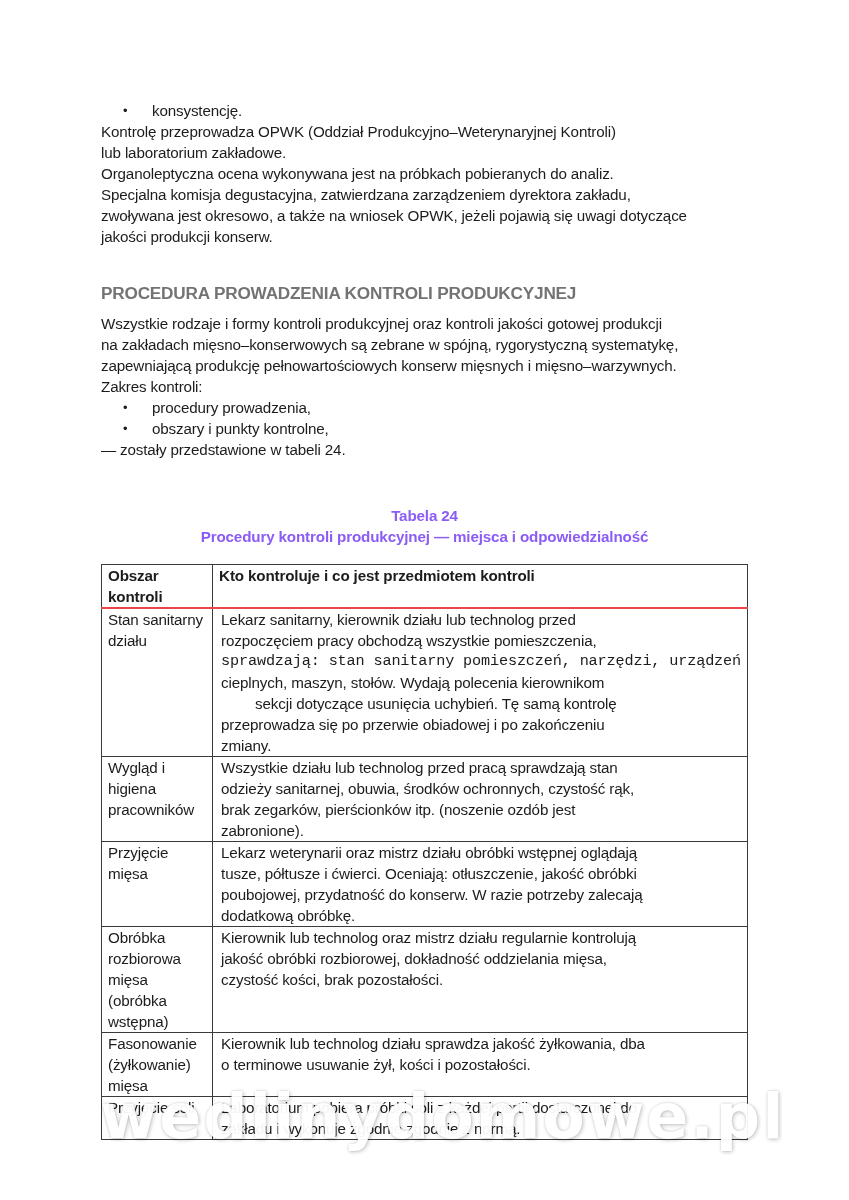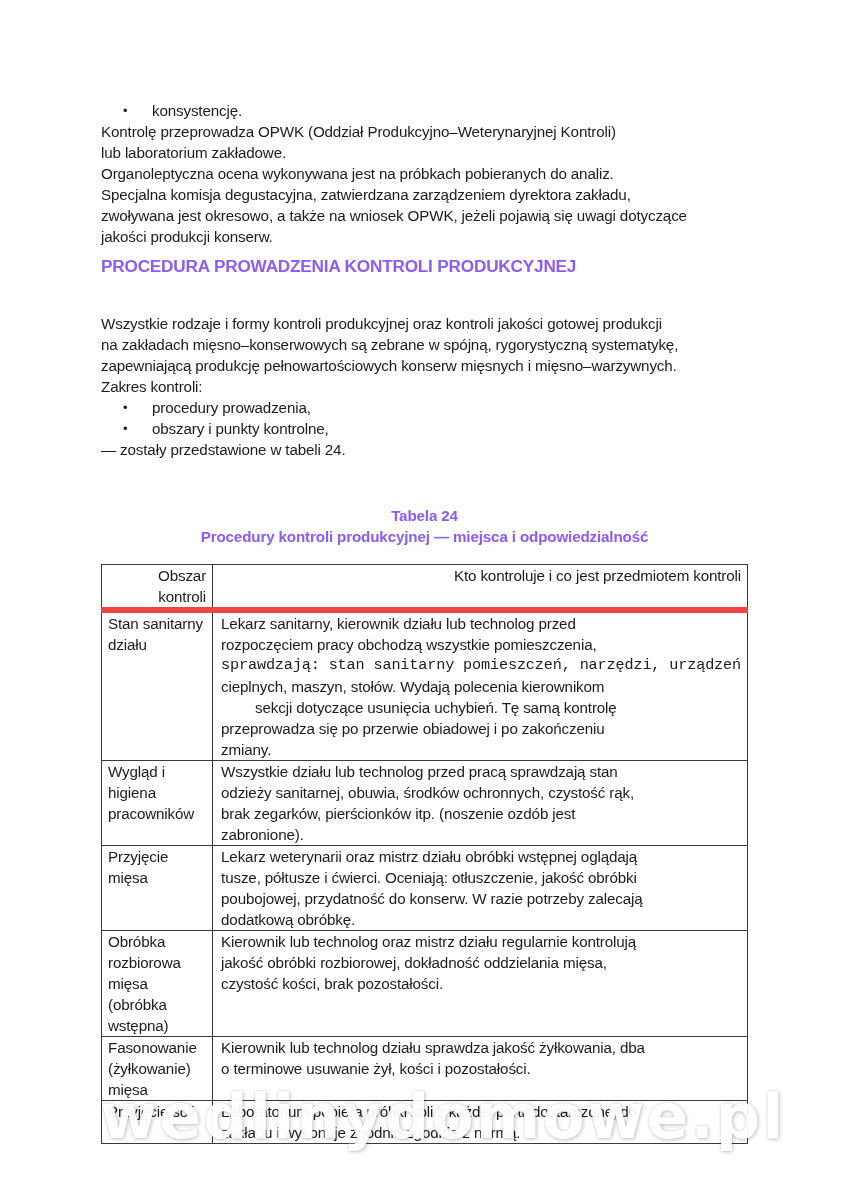--- a/index.html
+++ b/index.html
@@ -5,31 +5,31 @@
   html, body { margin: 0; padding: 0; }
   body {
     width: 849px; height: 1200px; background: #ffffff; position: relative; overflow: hidden;
     font-family: "Liberation Sans", sans-serif; color: #1c1c1c;
   }
   .page { position: absolute; left: 101px; top: 0; width: 660px; }
   .line { font-size: 15.2px; line-height: 21px; white-space: nowrap; letter-spacing: -0.15px; }
   .bullet { position: relative; padding-left: 51px; }
   .bullet::before { content: "•"; position: absolute; left: 22px; top: 0; font-size: 13px; }
   .heading {
-    position: absolute; left: 101px; top: 256px; font-weight: bold; font-size: 17.2px;
-    letter-spacing: -0.2px; white-space: nowrap; color: #8b5cf6;
+    position: absolute; left: 101px; top: 283px; font-weight: bold; font-size: 17.2px;
+    letter-spacing: -0.2px; white-space: nowrap; color: #737373;
   }
   .caption { position: absolute; left: 101px; width: 647px; text-align: center; font-weight: bold;
     font-size: 15.2px; line-height: 22px; color: #8b5cf6; white-space: nowrap; letter-spacing: -0.15px; }
   table.t {
     position: absolute; left: 101px; top: 564px; width: 647px; border-collapse: collapse;
     font-size: 15.2px; letter-spacing: -0.15px;
   }
   table.t th, table.t td { border: 1px solid #3a3a3a; padding: 0 6px; vertical-align: top; line-height: 21px; }
-  table.t th { font-weight: normal; text-align: right; height: 21px; border-bottom: 6px solid #ef4444; }
+  table.t th { font-weight: bold; text-align: left; height: 21px; border-bottom: 2px solid #ef4444; }
   table.t td.c1 { width: 140px; }
   table.t td.c2 { padding-left: 8px; }
   .watermark {
     position: absolute; left: 100px; top: 1080px; width: 660px; text-align: center;
     font-family: "DejaVu Sans", sans-serif; font-weight: bold; font-size: 62px; letter-spacing: 2px;
     color: #ffffff; text-shadow: 1px 1px 4px rgba(0,0,0,0.25), 0 0 2px rgba(0,0,0,0.15);
     opacity: 0.95;
   }
 </style>
 </head>

